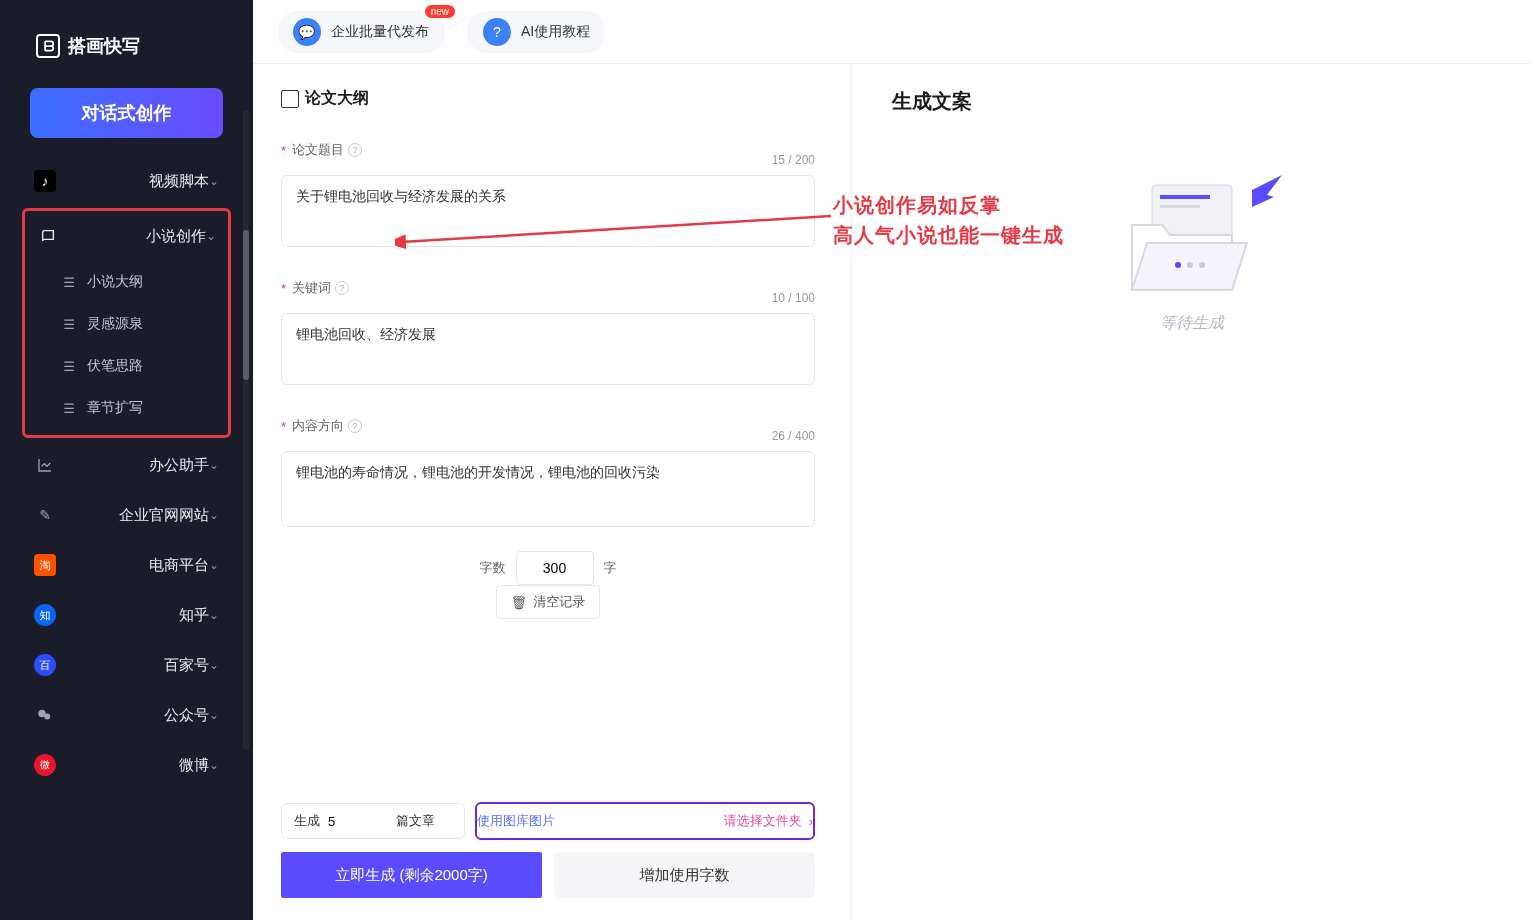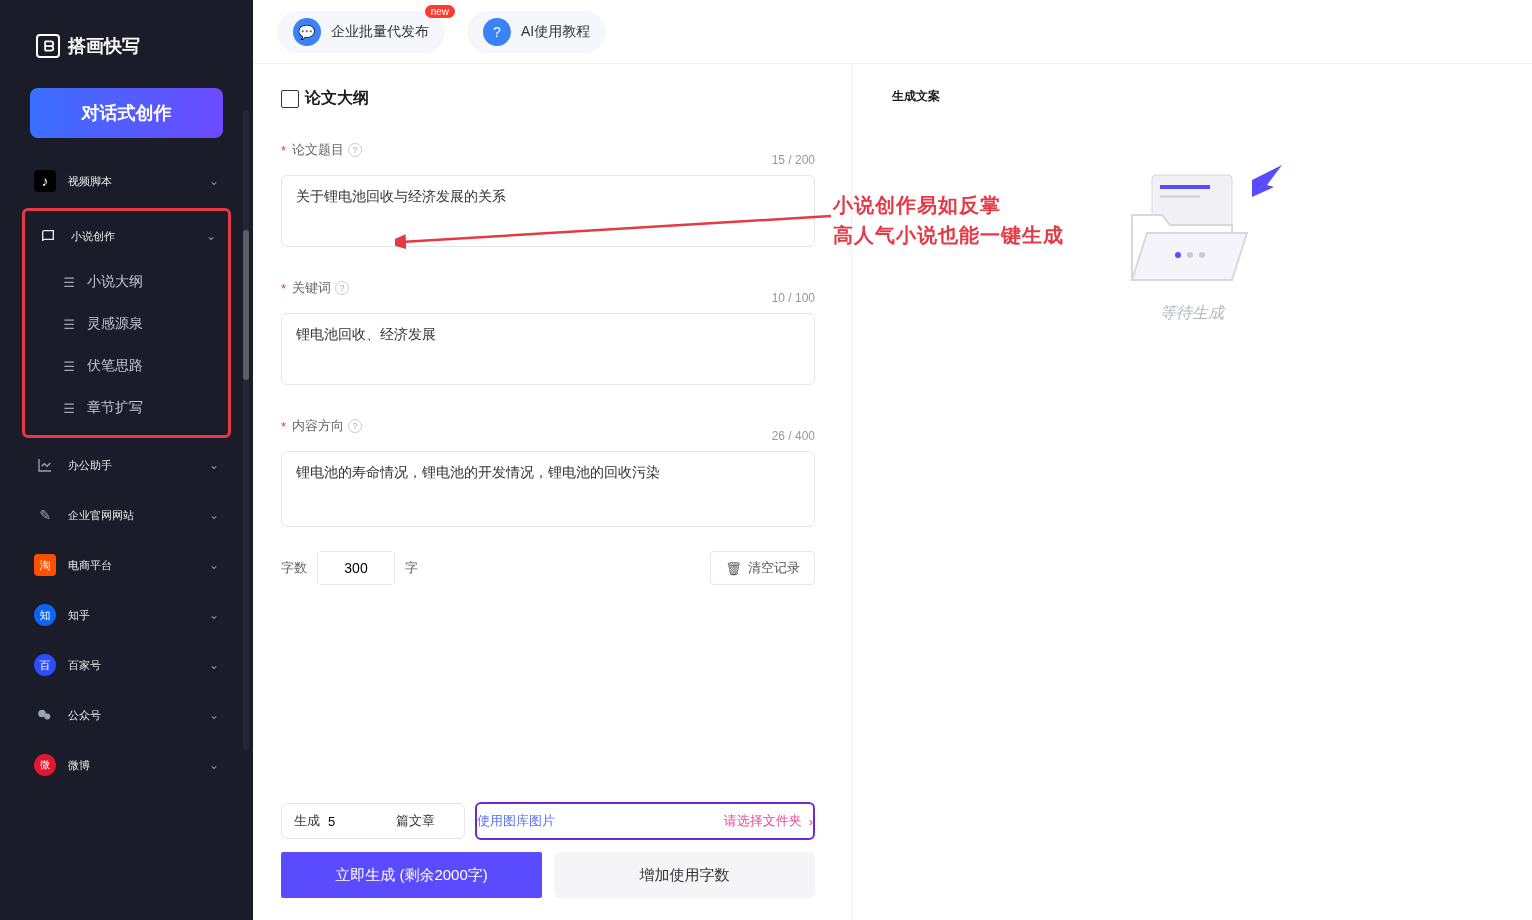--- a/index.html
+++ b/index.html
@@ -15,21 +15,21 @@
 .nav-item .ico { width: 22px; height: 22px; display: flex; align-items: center; justify-content: center; margin-right: 12px; font-size: 14px; background: rgba(255,255,255,0.1); border-radius: 4px; color: #fff;}
 .nav-item .ico.tt { background: #000; }
 .nav-item .ico.zh { background: #0a66f2; border-radius: 50%; font-size: 11px;}
 .nav-item .ico.bjh { background: #2b4dff; border-radius: 50%; font-size: 11px;}
 .nav-item .ico.wx { background: transparent; color:#9da3b0;}
 .nav-item .ico.wb { background: #e6162d; border-radius: 50%; font-size:10px;}
 .nav-item .ico.tao { background: #ff5000; border-radius: 4px; font-size:11px;}
 .nav-item .ico.book { background: transparent; }
 .nav-item .ico.chart { background: transparent; color:#9da3b0;}
 .nav-item .ico.pen { background: transparent; color:#9da3b0;}
-.nav-item .lbl { flex: 1; font-size: 11px; font-weight: 500; color: #e8eaed; }
+.nav-item .lbl { flex: 1; font-size: 15px; font-weight: 500; color: #e8eaed; text-align: right; }
 .nav-item .chev { color: #8a8f9c; font-size: 12px; }
 .highlight-box { border: 3px solid #e63946; border-radius: 6px; margin: 2px 0; padding-bottom:6px;}
 .sub-items { padding-left: 26px; }
 .sub-item { display: flex; align-items: center; padding: 12px 10px; cursor: pointer; color: #c2c6d0; font-size: 14px; gap: 10px; }
 .sub-item .sico { width: 16px; height: 16px; display:flex; align-items:center; justify-content:center; color:#9da3b0; font-size:13px;}
 .scrollbar-track { position: absolute; right: 4px; top: 110px; width: 6px; height: 640px; background: rgba(255,255,255,0.05); border-radius: 3px; }
 .scrollbar-thumb { width: 6px; height: 150px; background: rgba(255,255,255,0.25); border-radius: 3px; margin-top: 120px; }
 
 .main { flex: 1; display: flex; background: #fff; }
 .form-col { width: 590px; padding: 0 0 0 0; display:flex; flex-direction:column;}
@@ -49,41 +49,41 @@
 .field-label-row { display:flex; align-items:center; justify-content:space-between; margin-bottom:8px;}
 .field-label { font-size:13px; color:#666; display:flex; align-items:center; gap:4px;}
 .field-label .req { color:#e63946; margin-right:2px;}
 .field-label .help { width:14px; height:14px; border:1px solid #ccc; border-radius:50%; display:inline-flex; align-items:center; justify-content:center; font-size:9px; color:#aaa;}
 .field-counter { font-size:12px; color:#999;margin-top:20px;}
 .textarea, .textarea-sm { width:100%; border:1px solid #e4e6eb; border-radius:6px; padding:12px 14px; font-size:14px; color:#333; resize:none; font-family:inherit; outline:none;}
 .textarea { height: 72px; }
 .textarea-md { height: 72px; }
 .textarea-lg { height: 76px; }
 
-.word-row { display:flex; align-items:center; justify-content:space-between; margin-top:4px;}
+.word-row { display:flex; align-items:center; justify-content:space-between; margin-top:4px;flex-direction:column;}
 .word-left { display:flex; align-items:center; gap:10px; font-size:13px; color:#666;}
 .num-input { width:78px; height:34px; border:1px solid #e4e6eb; border-radius:4px; text-align:center; font-size:14px; outline:none;}
 .clear-btn { display:flex; align-items:center; gap:6px; padding:7px 14px; border:1px solid #e4e6eb; border-radius:4px; background:#fff; cursor:pointer; font-size:13px; color:#555;}
 
 .callout { position:absolute; left:580px; top:190px; pointer-events:none;}
 .callout-text { color:#e63946; font-size:20px; font-weight:700; line-height:1.5; letter-spacing:1px;}
 .arrow-svg { position:absolute; left:142px; top:206px; width:440px; height:60px; pointer-events:none;}
 
 .bottom-bar { padding: 10px 28px 22px; display:flex; flex-direction:column; gap:12px;}
 .gen-row { display:flex; align-items:center; gap:10px;}
 .gen-box { flex:0.32; display:flex; align-items:center; gap:8px; border:1px solid #e4e6eb; border-radius:6px; padding:8px 12px; font-size:13px; color:#333;}
 .gen-box input { width:60px; border:none; outline:none; font-size:13px;}
 .gallery-box { flex:0.68; display:flex; align-items:center; justify-content:space-between; border:2px solid #6d28d9; border-radius:6px; padding:8px 0; font-size:13px;}
 .gallery-box .glink { color:#5b6fff;}
 .gallery-box .gsel { color:#ec4899; display:flex; align-items:center; gap:7px;}
 .action-row { display:flex; gap:12px;}
 .primary-btn { flex:1; height:46px; background:#5b4bff; color:#fff; border:none; border-radius:2px; font-size:15px; font-weight:500; cursor:pointer;}
 .secondary-btn { flex:1; height:46px; background:#f5f5f7; color:#333; border:none; border-radius:6px; font-size:15px; font-weight:500; cursor:pointer;}
 
-.right-title { font-size:12px; font-weight:600; color:#1a1a1a; margin-bottom:40px;}
+.right-title { font-size:20px; font-weight:600; color:#1a1a1a; margin-bottom:40px;}
 .placeholder-area { display:flex; flex-direction:column; align-items:center; margin-top:50px;}
 .folder-illus { width:160px; height:130px; position:relative; margin-bottom:18px;}
 .placeholder-text { font-size:16px; color:#b5b8c2;font-style:italic;}
 </style>
 </head>
 <body>
 
 <div class="app">
 
   <div class="sidebar">

